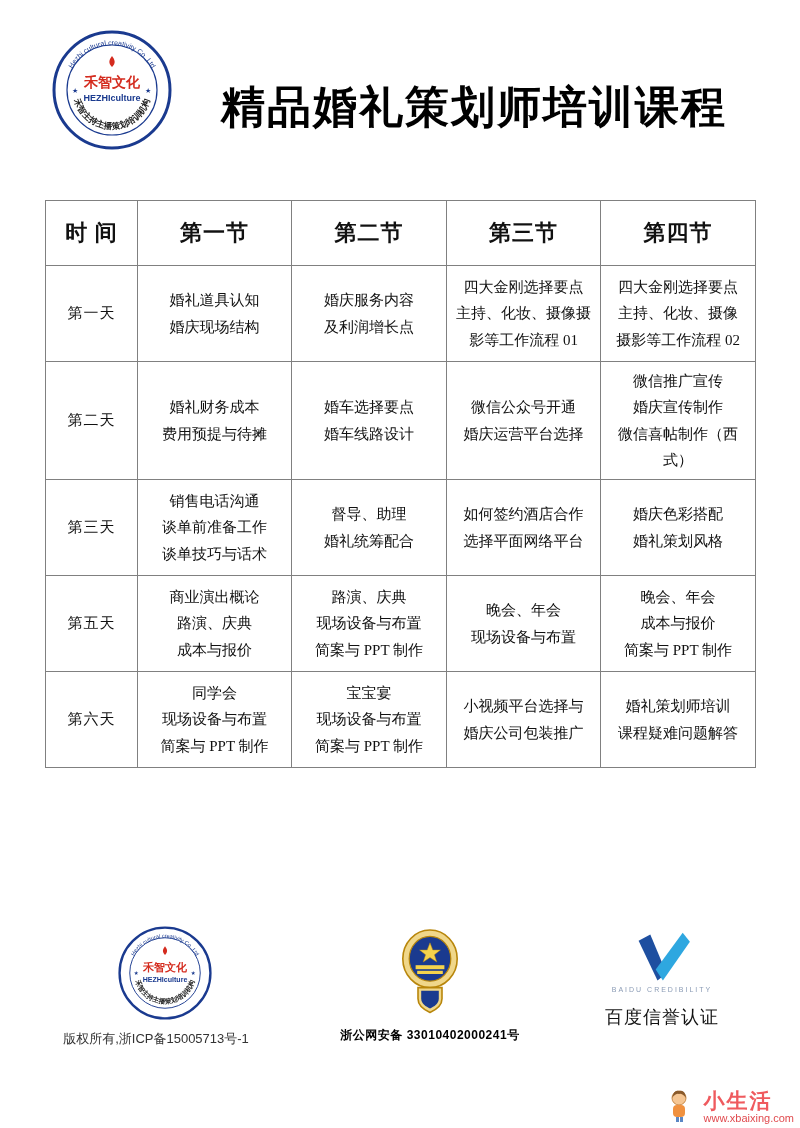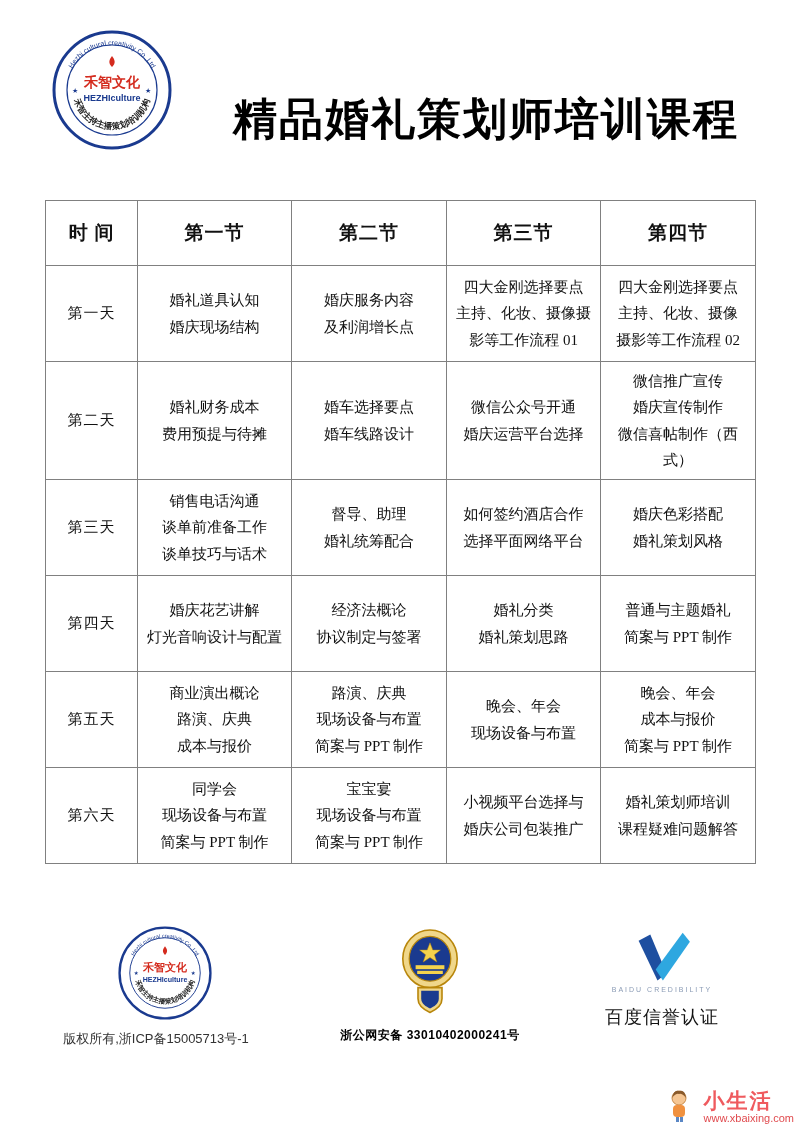--- a/index.html
+++ b/index.html
@@ -3,34 +3,34 @@
 <meta charset="utf-8">
 <style>
   html,body{margin:0;padding:0;}
   body{
     width:800px;height:1128px;position:relative;background:#fff;
     font-family:"Liberation Serif", serif;color:#111;overflow:hidden;
   }
   
   .header-logo{position:absolute;left:52px;top:30px;width:120px;height:120px;}
   .page-title{
-    position:absolute;left:180px;top:74px;width:580px;margin:16px;text-align:center;
+    position:absolute;left:180px;top:74px;width:580px;margin:4px;text-align:center;
     font-family:"Liberation Sans", sans-serif;font-weight:900;font-size:44px;
     letter-spacing:2px;color:#000;white-space:nowrap;
   }
   
   table.course{
     position:absolute;left:45px;top:200px;width:710px;border-collapse:collapse;
     table-layout:fixed;
   }
   table.course th, table.course td{
     border:1px solid #808080;text-align:center;vertical-align:middle;
     padding:6px 4px;white-space:pre-line;
   }
-  table.course th{height:52px;font-size:19px;font-weight:bold;letter-spacing:1px;}
+  table.course th{height:52px;font-size:22px;font-weight:bold;letter-spacing:1px;}
   table.course tbody tr{height:96px;}
   table.course td{font-size:15px;line-height:1.75;}
   td.day{font-size:16px;letter-spacing:1px;}
   
   .footer-logo{position:absolute;left:118px;top:926px;width:94px;height:94px;}
   .copyright{
     position:absolute;left:16px;top:1030px;width:280px;text-align:center;
     font-size:13px;color:#333;font-family:"Liberation Sans", sans-serif;
   }
   .police-badge{position:absolute;left:394px;top:922px;width:72px;height:96px;}
@@ -132,31 +132,20 @@
 谈单前准备工作
 谈单技巧与话术</td>
       <td>督导、助理
 婚礼统筹配合</td>
       <td>如何签约酒店合作
 选择平面网络平台</td>
       <td>婚庆色彩搭配
 婚礼策划风格</td>
     </tr>
     <tr>
-      <td class="day">第四天</td>
-      <td>婚庆花艺讲解
-灯光音响设计与配置</td>
-      <td>经济法概论
-协议制定与签署</td>
-      <td>婚礼分类
-婚礼策划思路</td>
-      <td>普通与主题婚礼
-简案与 PPT 制作</td>
-    </tr>
-    <tr>
       <td class="day">第五天</td>
       <td>商业演出概论
 路演、庆典
 成本与报价</td>
       <td>路演、庆典
 现场设备与布置
 简案与 PPT 制作</td>
       <td>晚会、年会
 现场设备与布置</td>
       <td>晚会、年会

